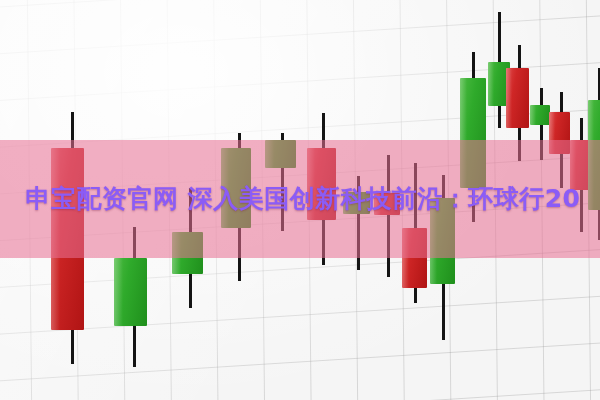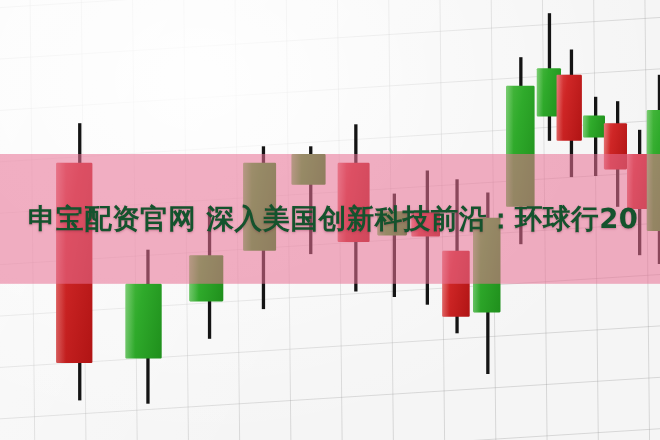--- a/index.html
+++ b/index.html
@@ -86,21 +86,21 @@
     position: absolute;
     left: 0;
     right: 0;
     top: 140px;
     height: 118px;
     display: flex;
     flex-direction: column;
     align-items: center;
     justify-content: center;
     gap: 4px;
-    color: #14532d;
+    color: #8b5cf6;
     font-size: 25px;
     font-weight: bold;
     line-height: 1.22;
     letter-spacing: 0.5px;
     text-shadow: 0 1px 2px rgba(120,30,60,0.35);
     pointer-events: none;
     white-space: nowrap;
   }
   #title-line-1 { padding-left: 6px; }
   #title-line-2 { }

